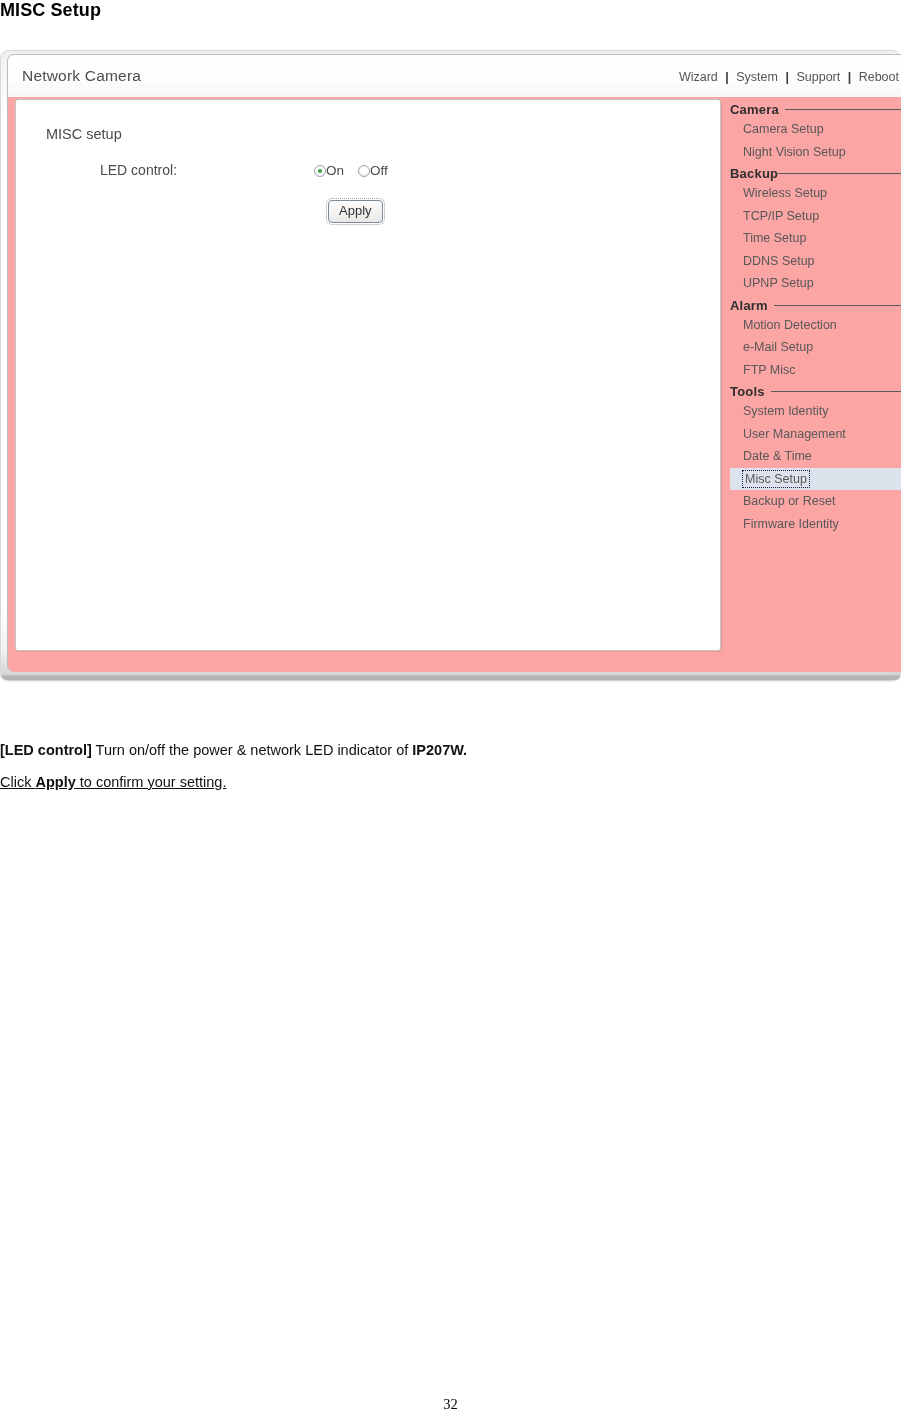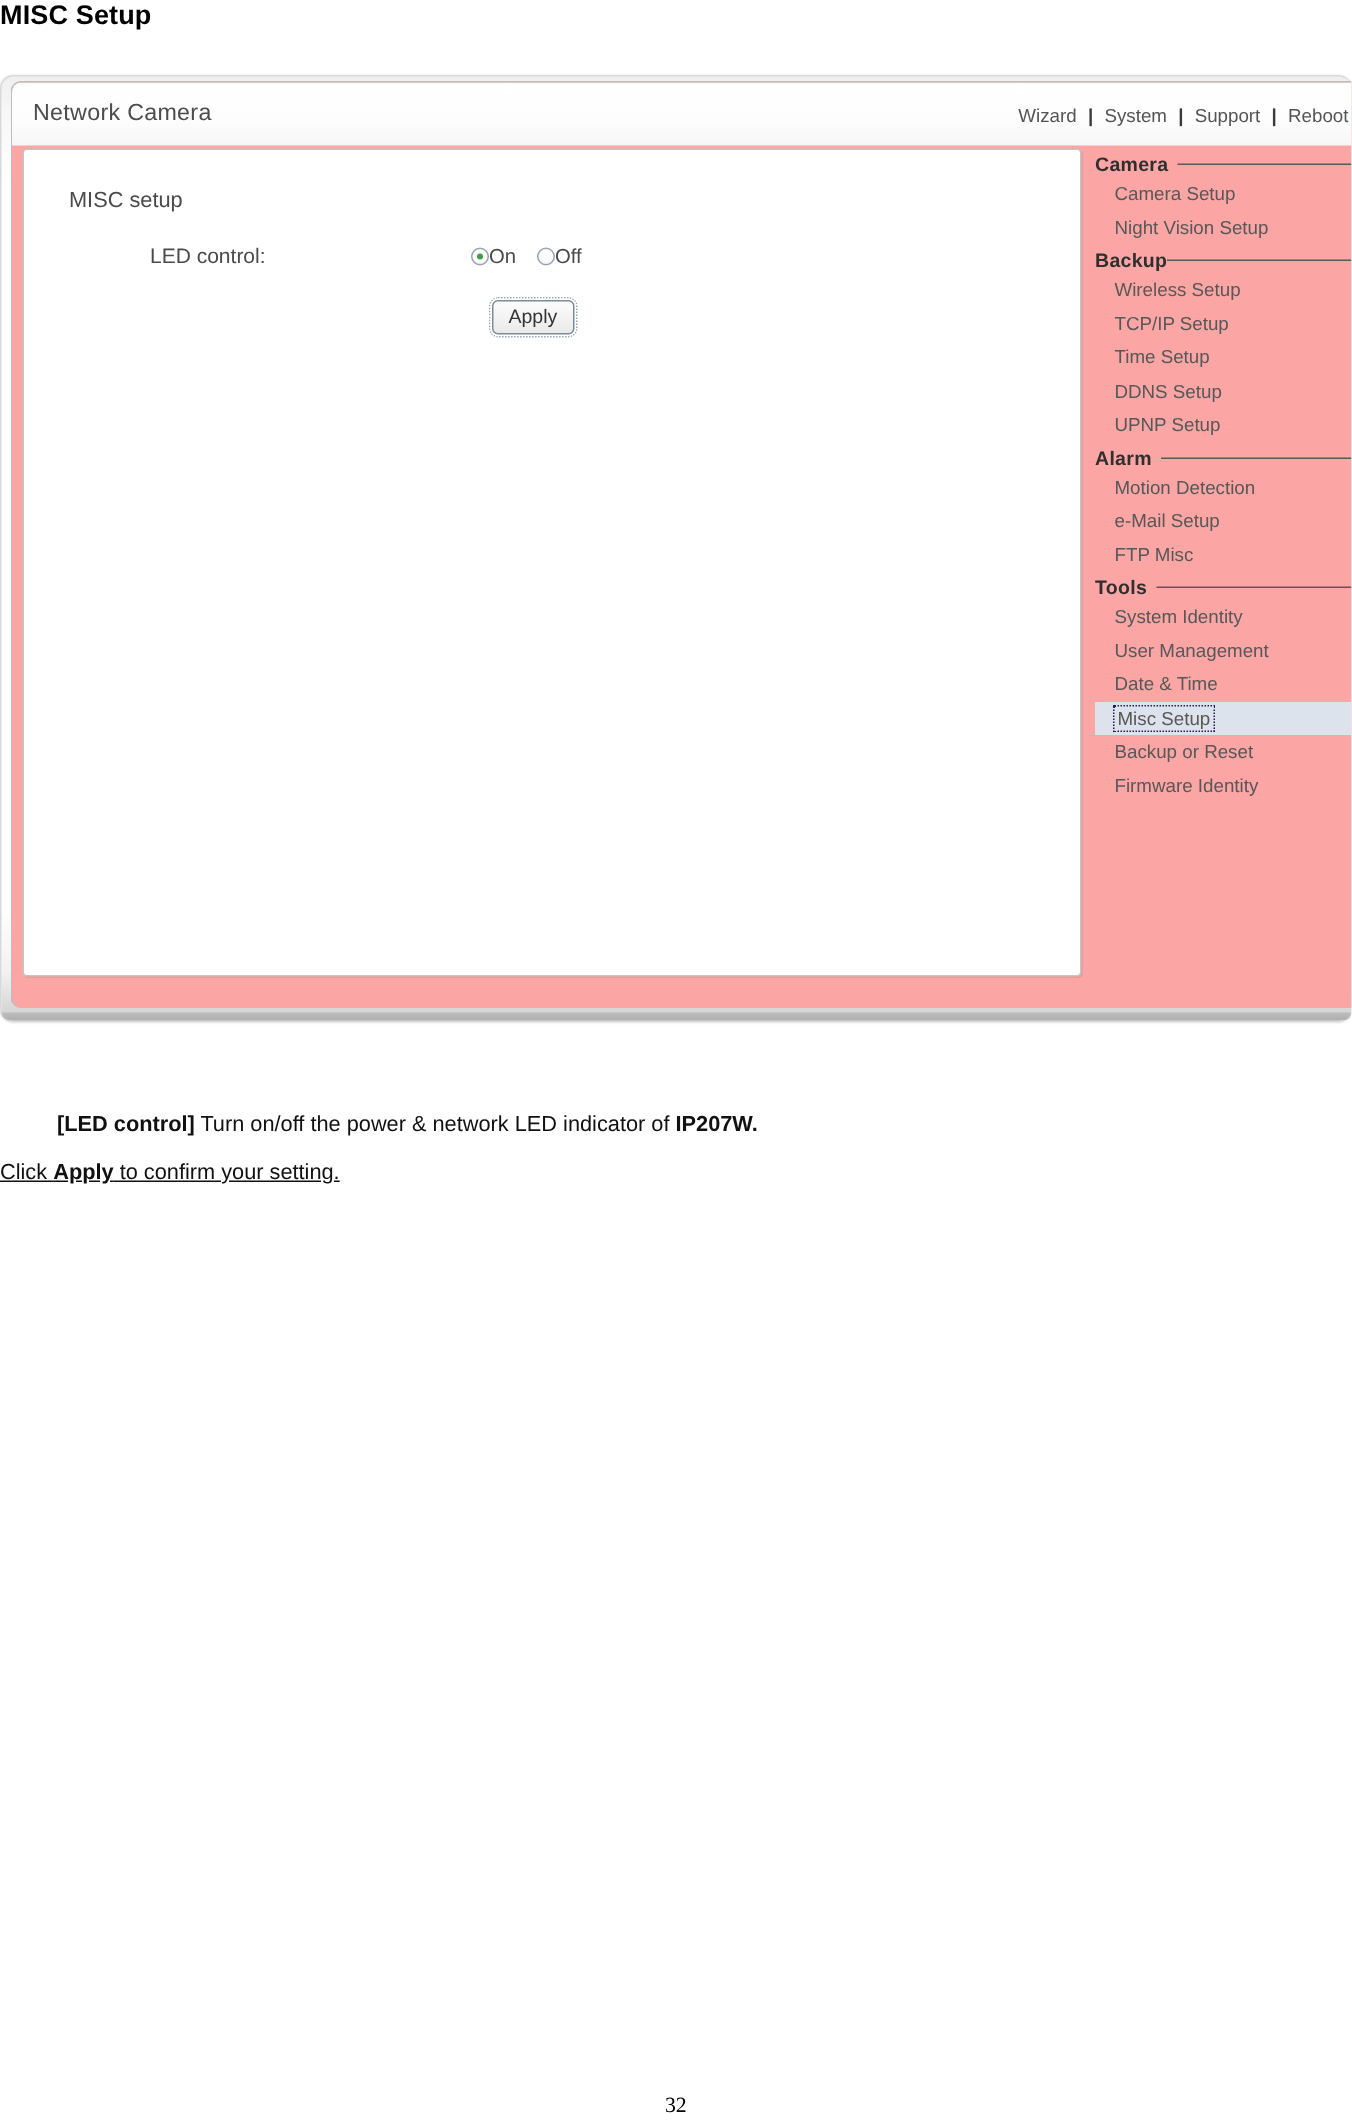--- a/index.html
+++ b/index.html
@@ -258,21 +258,21 @@
 
   
   .prose {
     position: absolute;
     left: 0px;
     width: 860px;
     font-size: 14.5px;
     color: #111111;
     line-height: 20px;
   }
-  .p1 { top: 740px; padding-left: 38px; }
+  .p1 { top: 740px; }
   .p2 { top: 772px; text-decoration: underline; }
   .prose b { font-weight: bold; }
 
   .page-num {
     position: absolute;
     left: 0px;
     top: 1396px;
     width: 901px;
     text-align: center;
     font-family: "Liberation Serif", serif;

